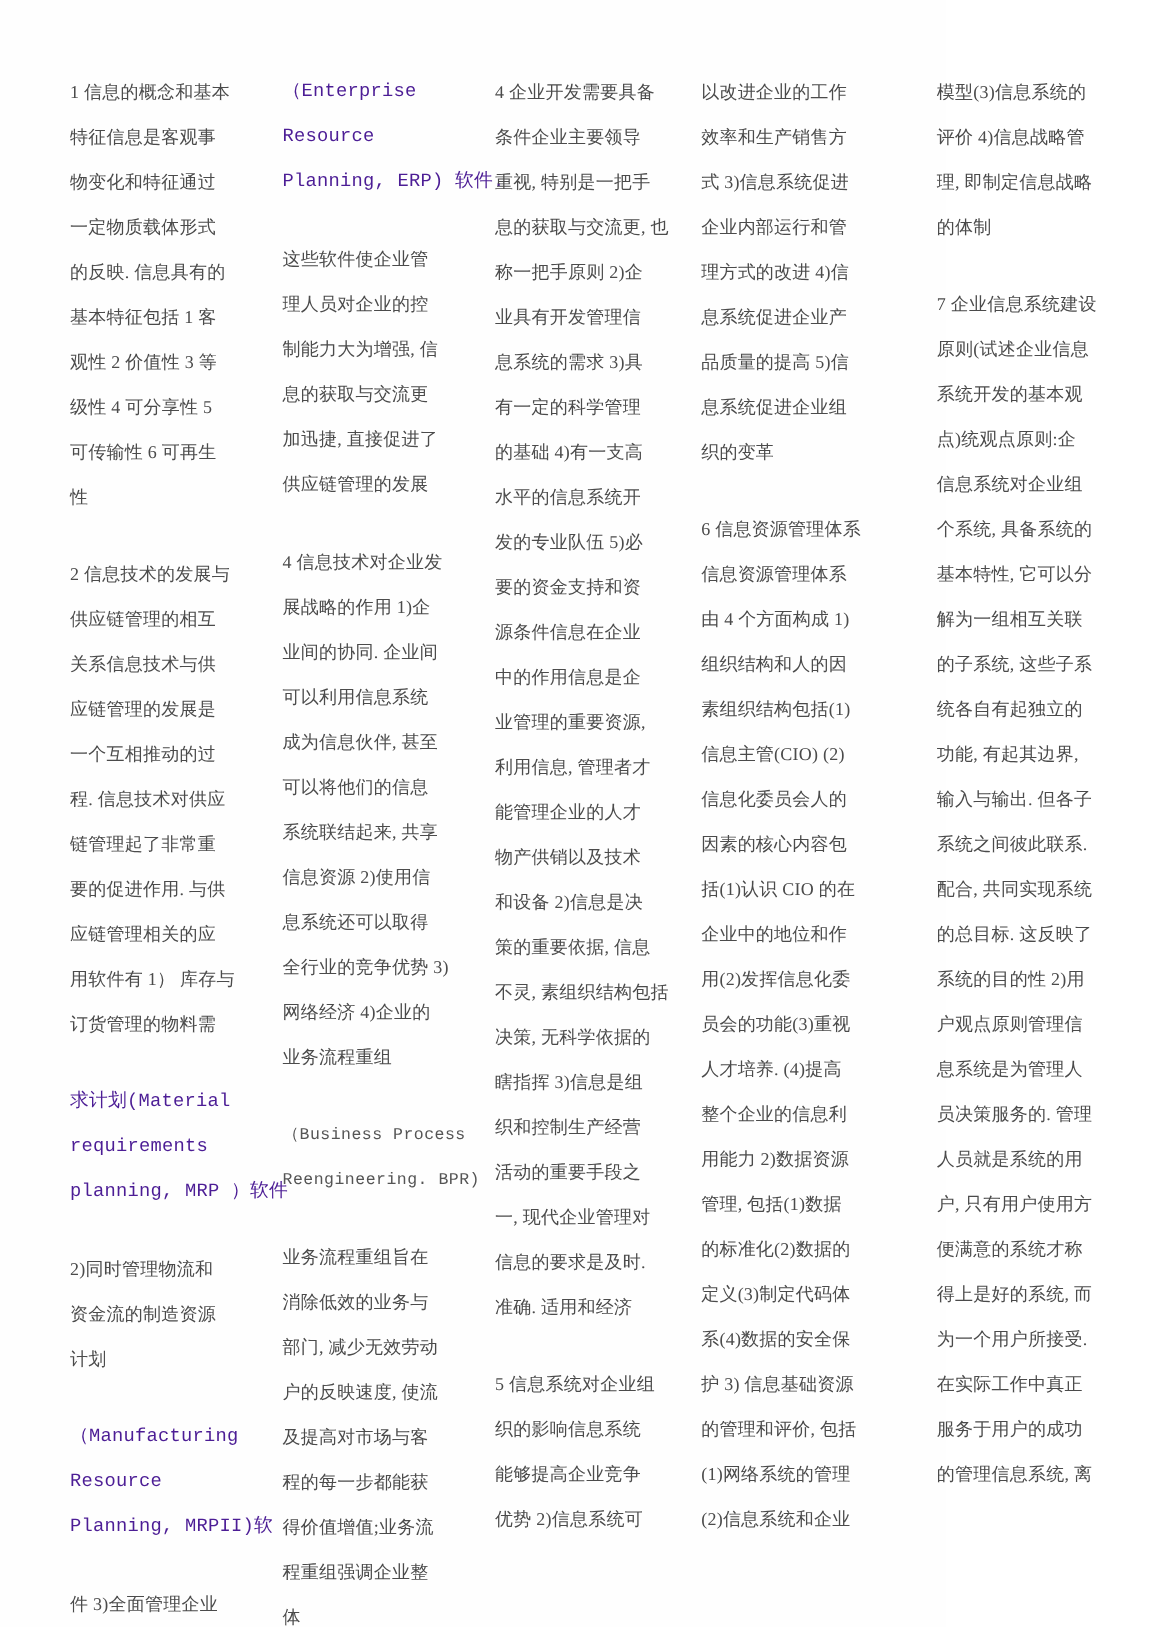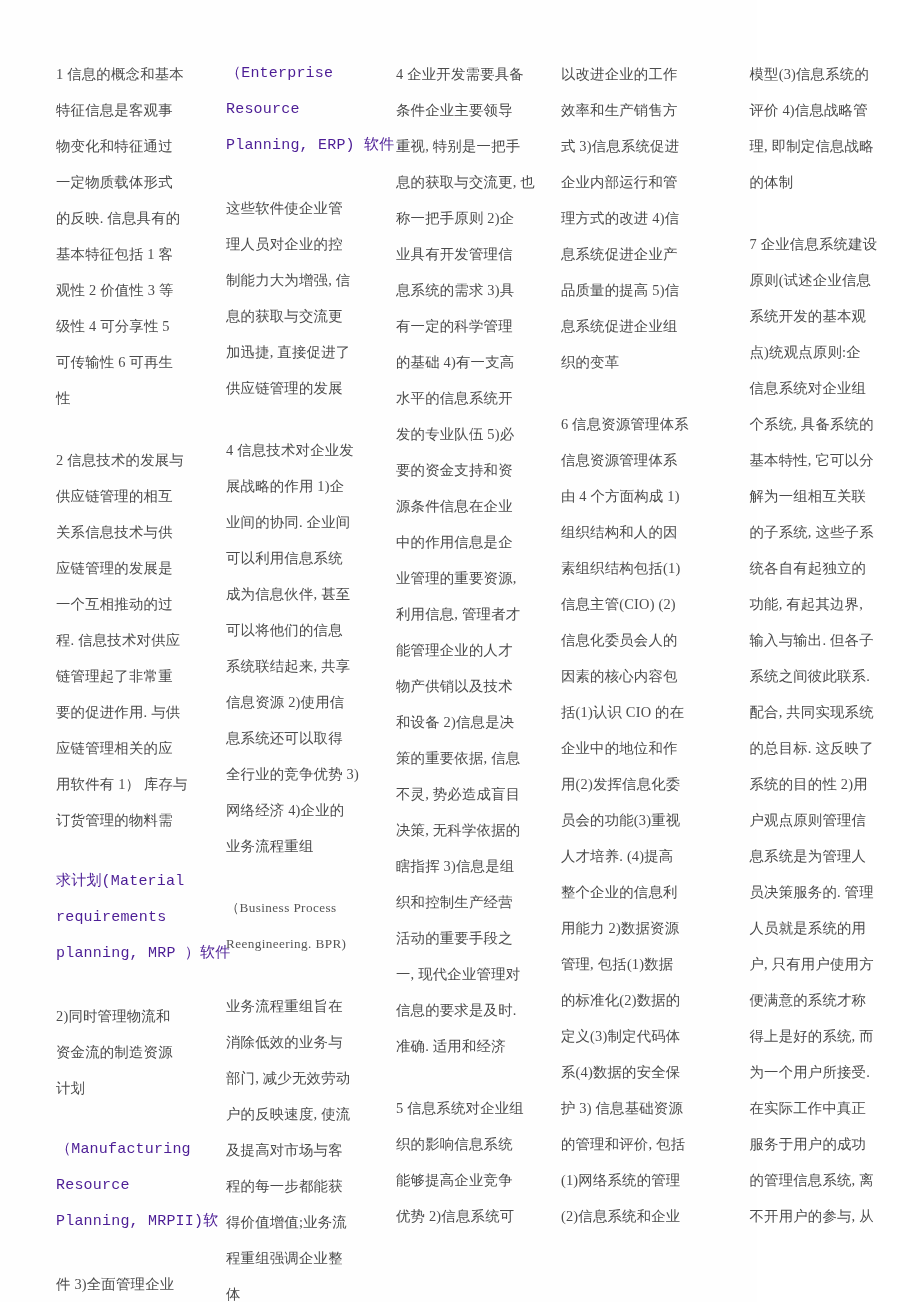--- a/index.html
+++ b/index.html
@@ -51,21 +51,21 @@
     height: 36px;
     line-height: 36px;
     font-size: 14.4px;
     color: #4b4b4b;
     white-space: nowrap;
     letter-spacing: 0.2px;
     font-family: "Liberation Serif", "DejaVu Serif", serif;
   }
   
   .line.mono {
-    font-family: Liberation Serif, serif;
+    font-family: Liberation Mono, monospace;
     font-size: 13.2px;
     letter-spacing: 0.4px;
     color: #555555;
   }
   .line.mixed {
     font-family: "Liberation Mono", "DejaVu Sans Mono", monospace;
     font-size: 15px;
     letter-spacing: 0.2px;
     color: #4c1d95;
   }
@@ -179,21 +179,21 @@
           <span class="line">发的专业队伍 5)必</span>
           <span class="line">要的资金支持和资</span>
           <span class="line">源条件信息在企业</span>
           <span class="line">中的作用信息是企</span>
           <span class="line">业管理的重要资源,</span>
           <span class="line">利用信息, 管理者才</span>
           <span class="line">能管理企业的人才</span>
           <span class="line">物产供销以及技术</span>
           <span class="line">和设备 2)信息是决</span>
           <span class="line">策的重要依据, 信息</span>
-          <span class="line">不灵, 势必造成盲目</span>
+          <span class="line">不灵, 素组织结构包括</span>
           <span class="line">决策, 无科学依据的</span>
           <span class="line">瞎指挥 3)信息是组</span>
           <span class="line">织和控制生产经营</span>
           <span class="line">活动的重要手段之</span>
           <span class="line">一, 现代企业管理对</span>
           <span class="line">信息的要求是及时.</span>
           <span class="line">准确. 适用和经济</span>
         </div>
         <div class="para">
           <span class="line">5 信息系统对企业组</span>
@@ -268,17 +268,16 @@
           <span class="line">息系统是为管理人</span>
           <span class="line">员决策服务的. 管理</span>
           <span class="line">人员就是系统的用</span>
           <span class="line">户, 只有用户使用方</span>
           <span class="line">便满意的系统才称</span>
           <span class="line">得上是好的系统, 而</span>
           <span class="line">为一个用户所接受.</span>
           <span class="line">在实际工作中真正</span>
           <span class="line">服务于用户的成功</span>
           <span class="line">的管理信息系统, 离</span>
-          <span class="line">不开用户的参与, 从</span>
         </div>
       </div>
     </div>
 </div>
 
 </body></html>

